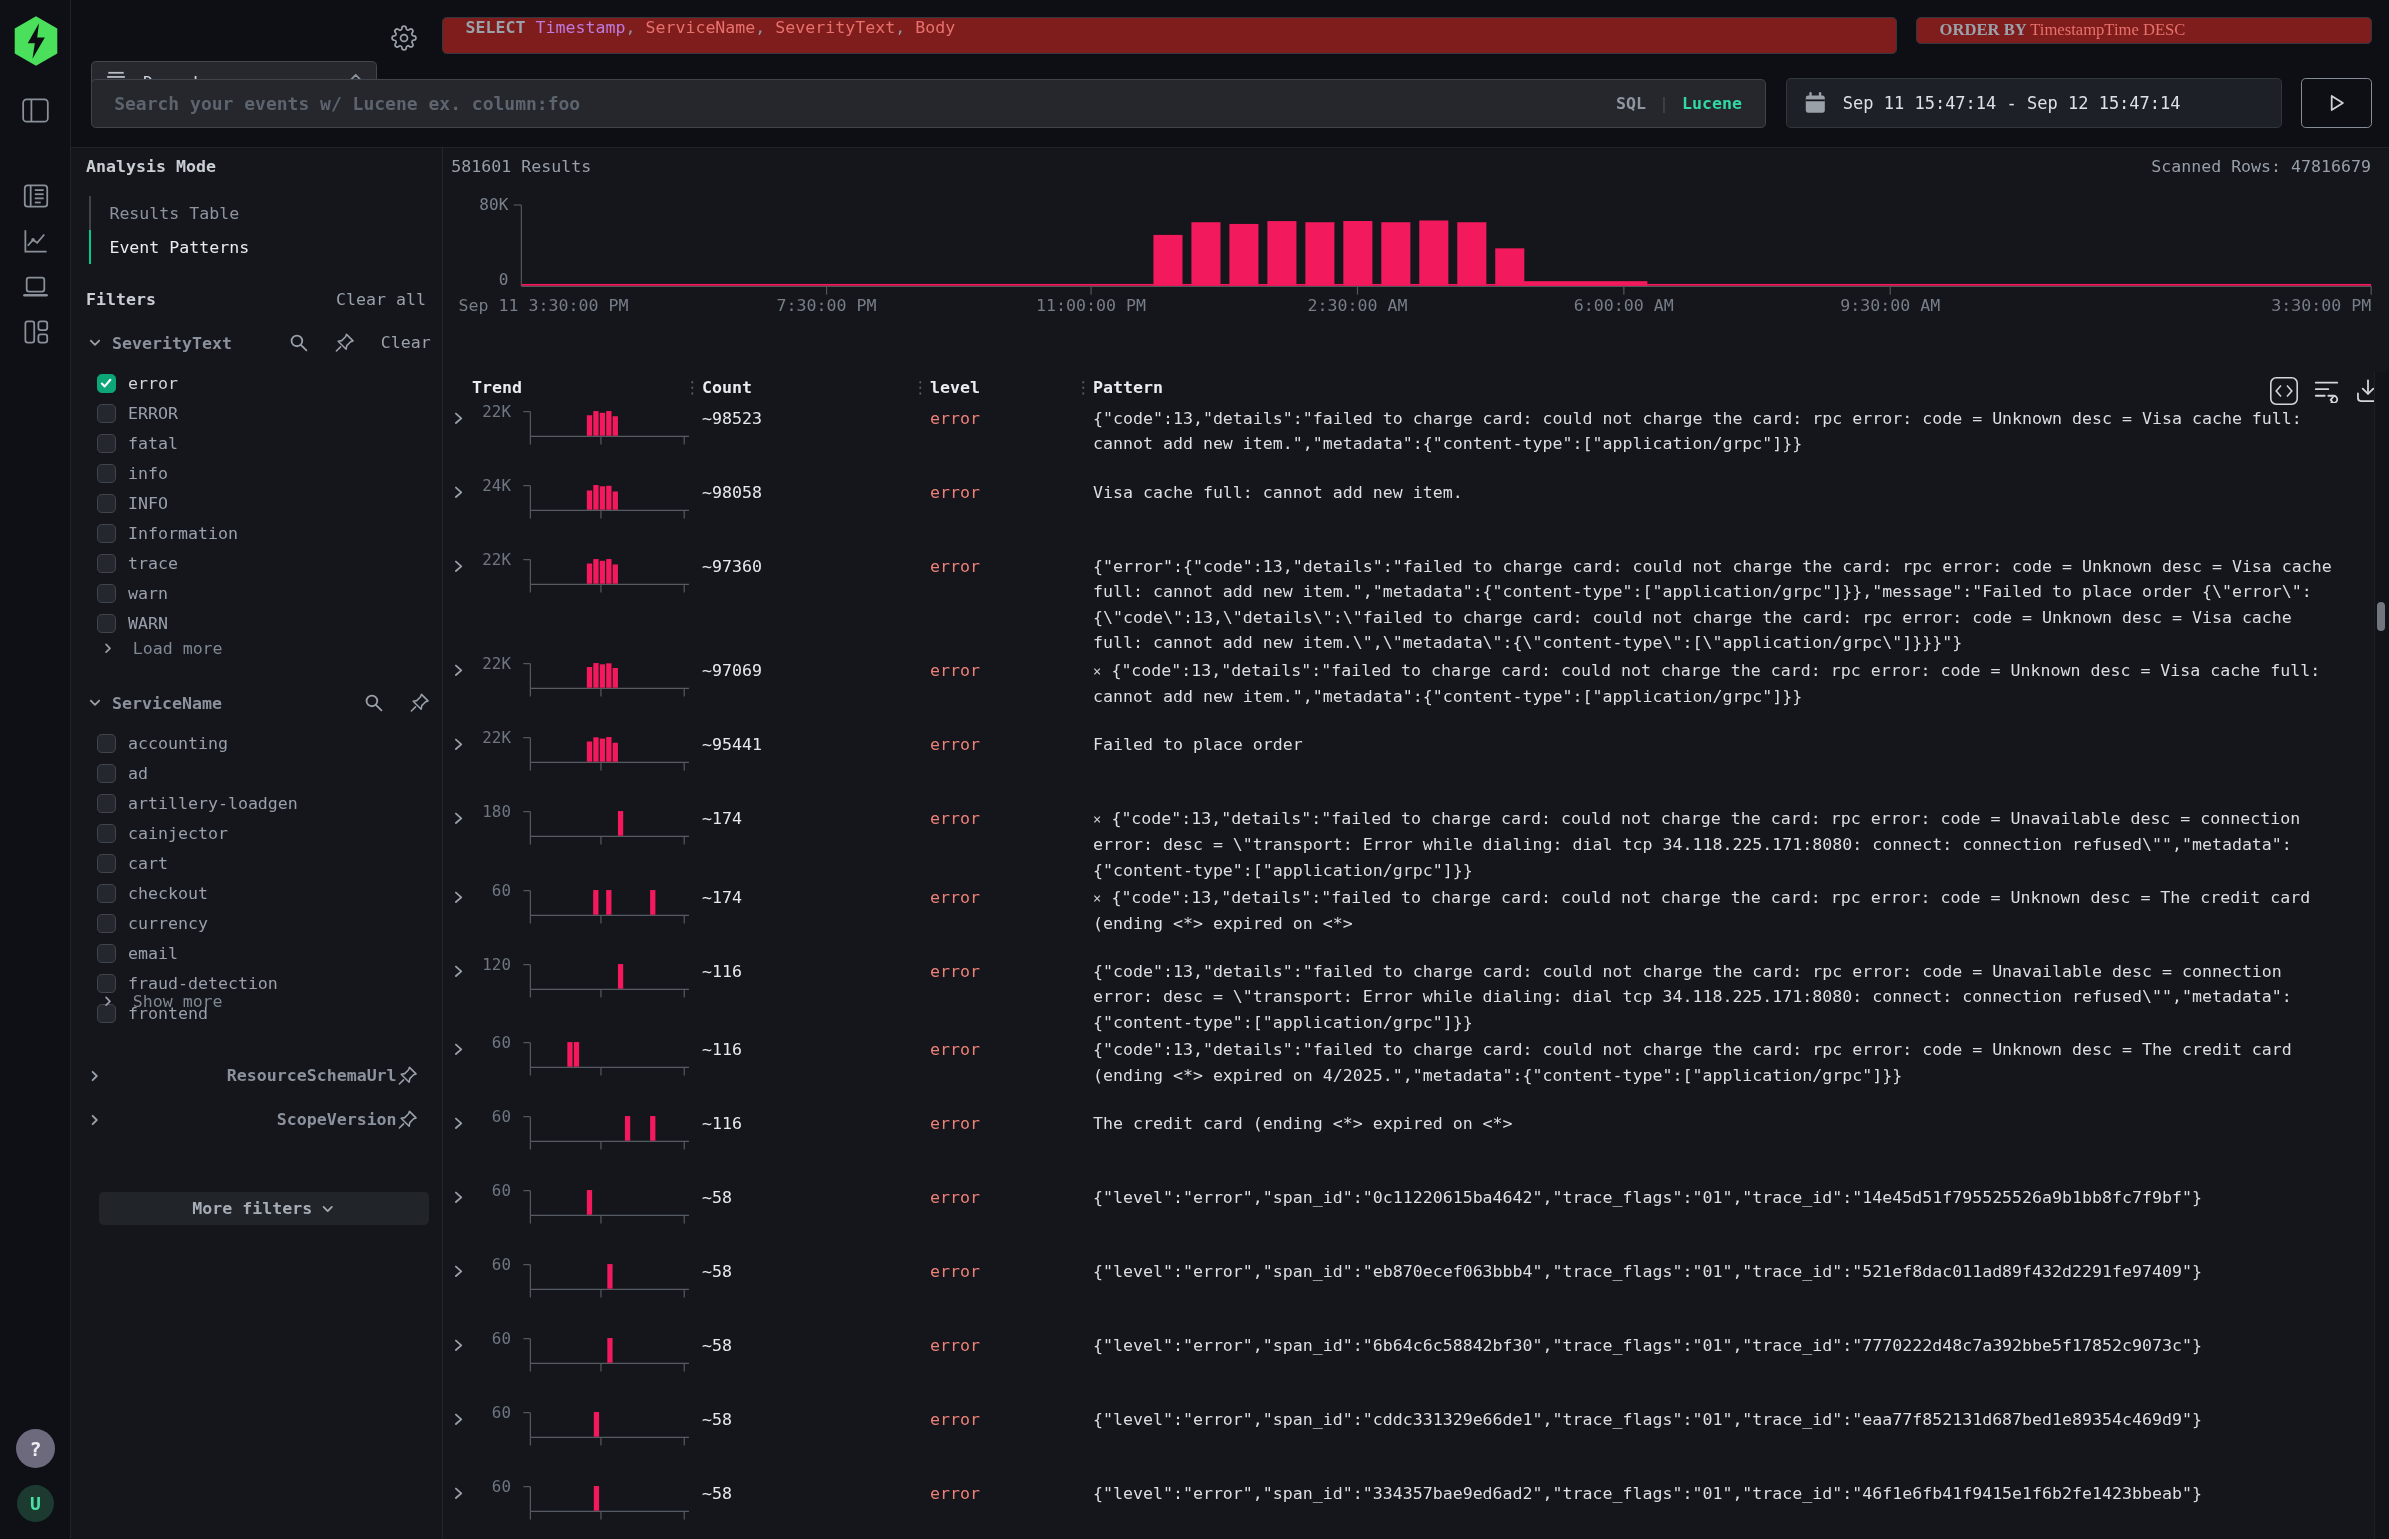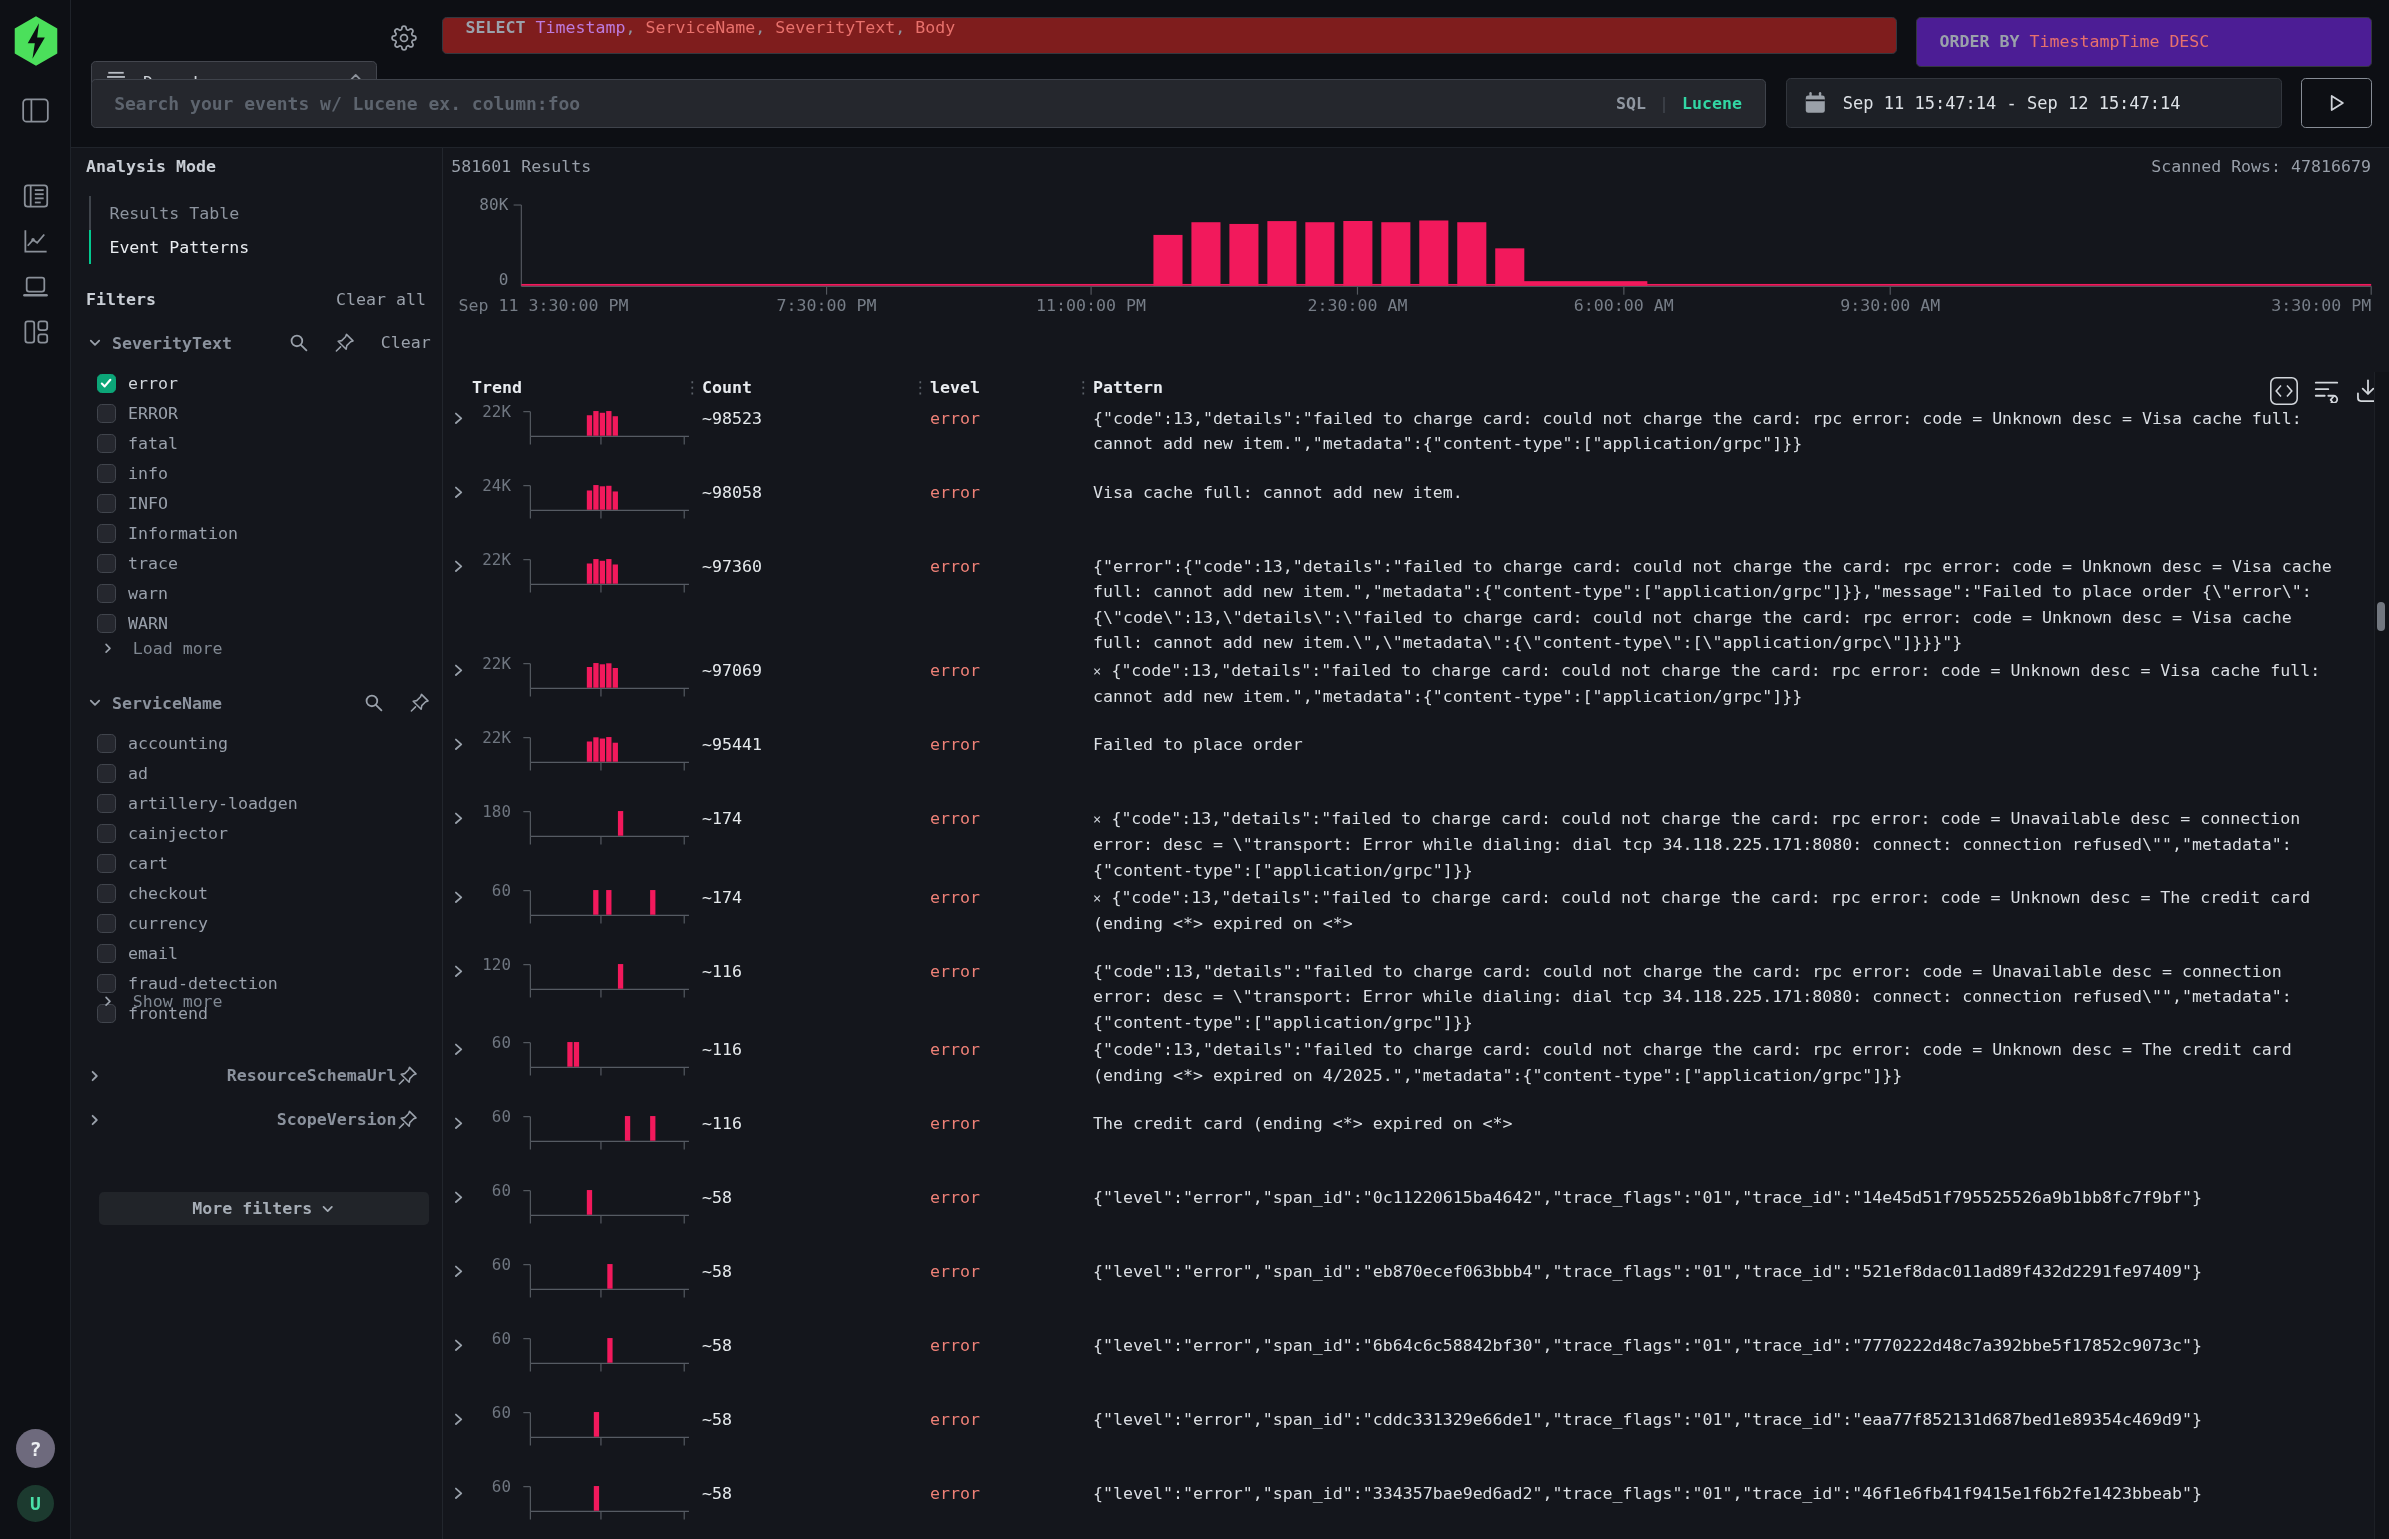--- a/index.html
+++ b/index.html
@@ -17,22 +17,22 @@
   
   #topbar { position:absolute; left:71px; top:0; width:2318px; height:148px;
             background:#0d0f14; border-bottom:0.6px solid #20242b; }
   .box { position:absolute; border-radius:4.7px; }
   #source-select { left:19.6px; top:16.6px; width:286px; height:43px; background:#26282e;
                    border:1.2px solid #43464e; display:flex; align-items:center; padding:0 12px; cursor:pointer;margin-top:44px; }
   #source-select .lbl { color:#ced3d9; margin-left:15.4px; flex:1; }
   #gear-btn { position:absolute; left:320px; top:25px; width:26px; height:26px; }
   #sql-box { left:371px; top:16.6px; width:1455px; height:37px; background:#7f1d1d;
              border:1.2px solid #34373f; display:flex; align-items:flex-start; padding:0 22.6px; }
-  #order-box { left:1845px; top:16.6px; width:456px; height:50px; background:#4c1d95;
-               border:1.2px solid #34373f; display:flex; align-items:center; padding:0 22.6px; }
+  #order-box { left:1845px; top:16.6px; width:456px; height:27px; background:#7f1d1d;
+               border:1.2px solid #34373f; display:flex; align-items:center; padding:0 22.6px;font-family:Liberation Serif, serif; }
   .tok-kw { color:#9aa1ab; font-weight:bold; }
   .tok-purple { color:#bd7bdd; }
   .tok-red { color:#e8716c; }
   .tok-dim { color:#8f96a0; }
   #search-box { left:19.6px; top:79px; width:1675px; height:49px; background:#25272d;
                 border:1.2px solid #3f434b; display:flex; align-items:center; padding:0 22.6px;font-weight:bold; }
   #search-box .ph { color:#5d646e; font-size:18px; flex:1; }
   #search-box .langs { display:flex; align-items:center; gap:13px; }
   #lang-sql { color:#8f96a0; }
   #lang-div { color:#3c4048; }

